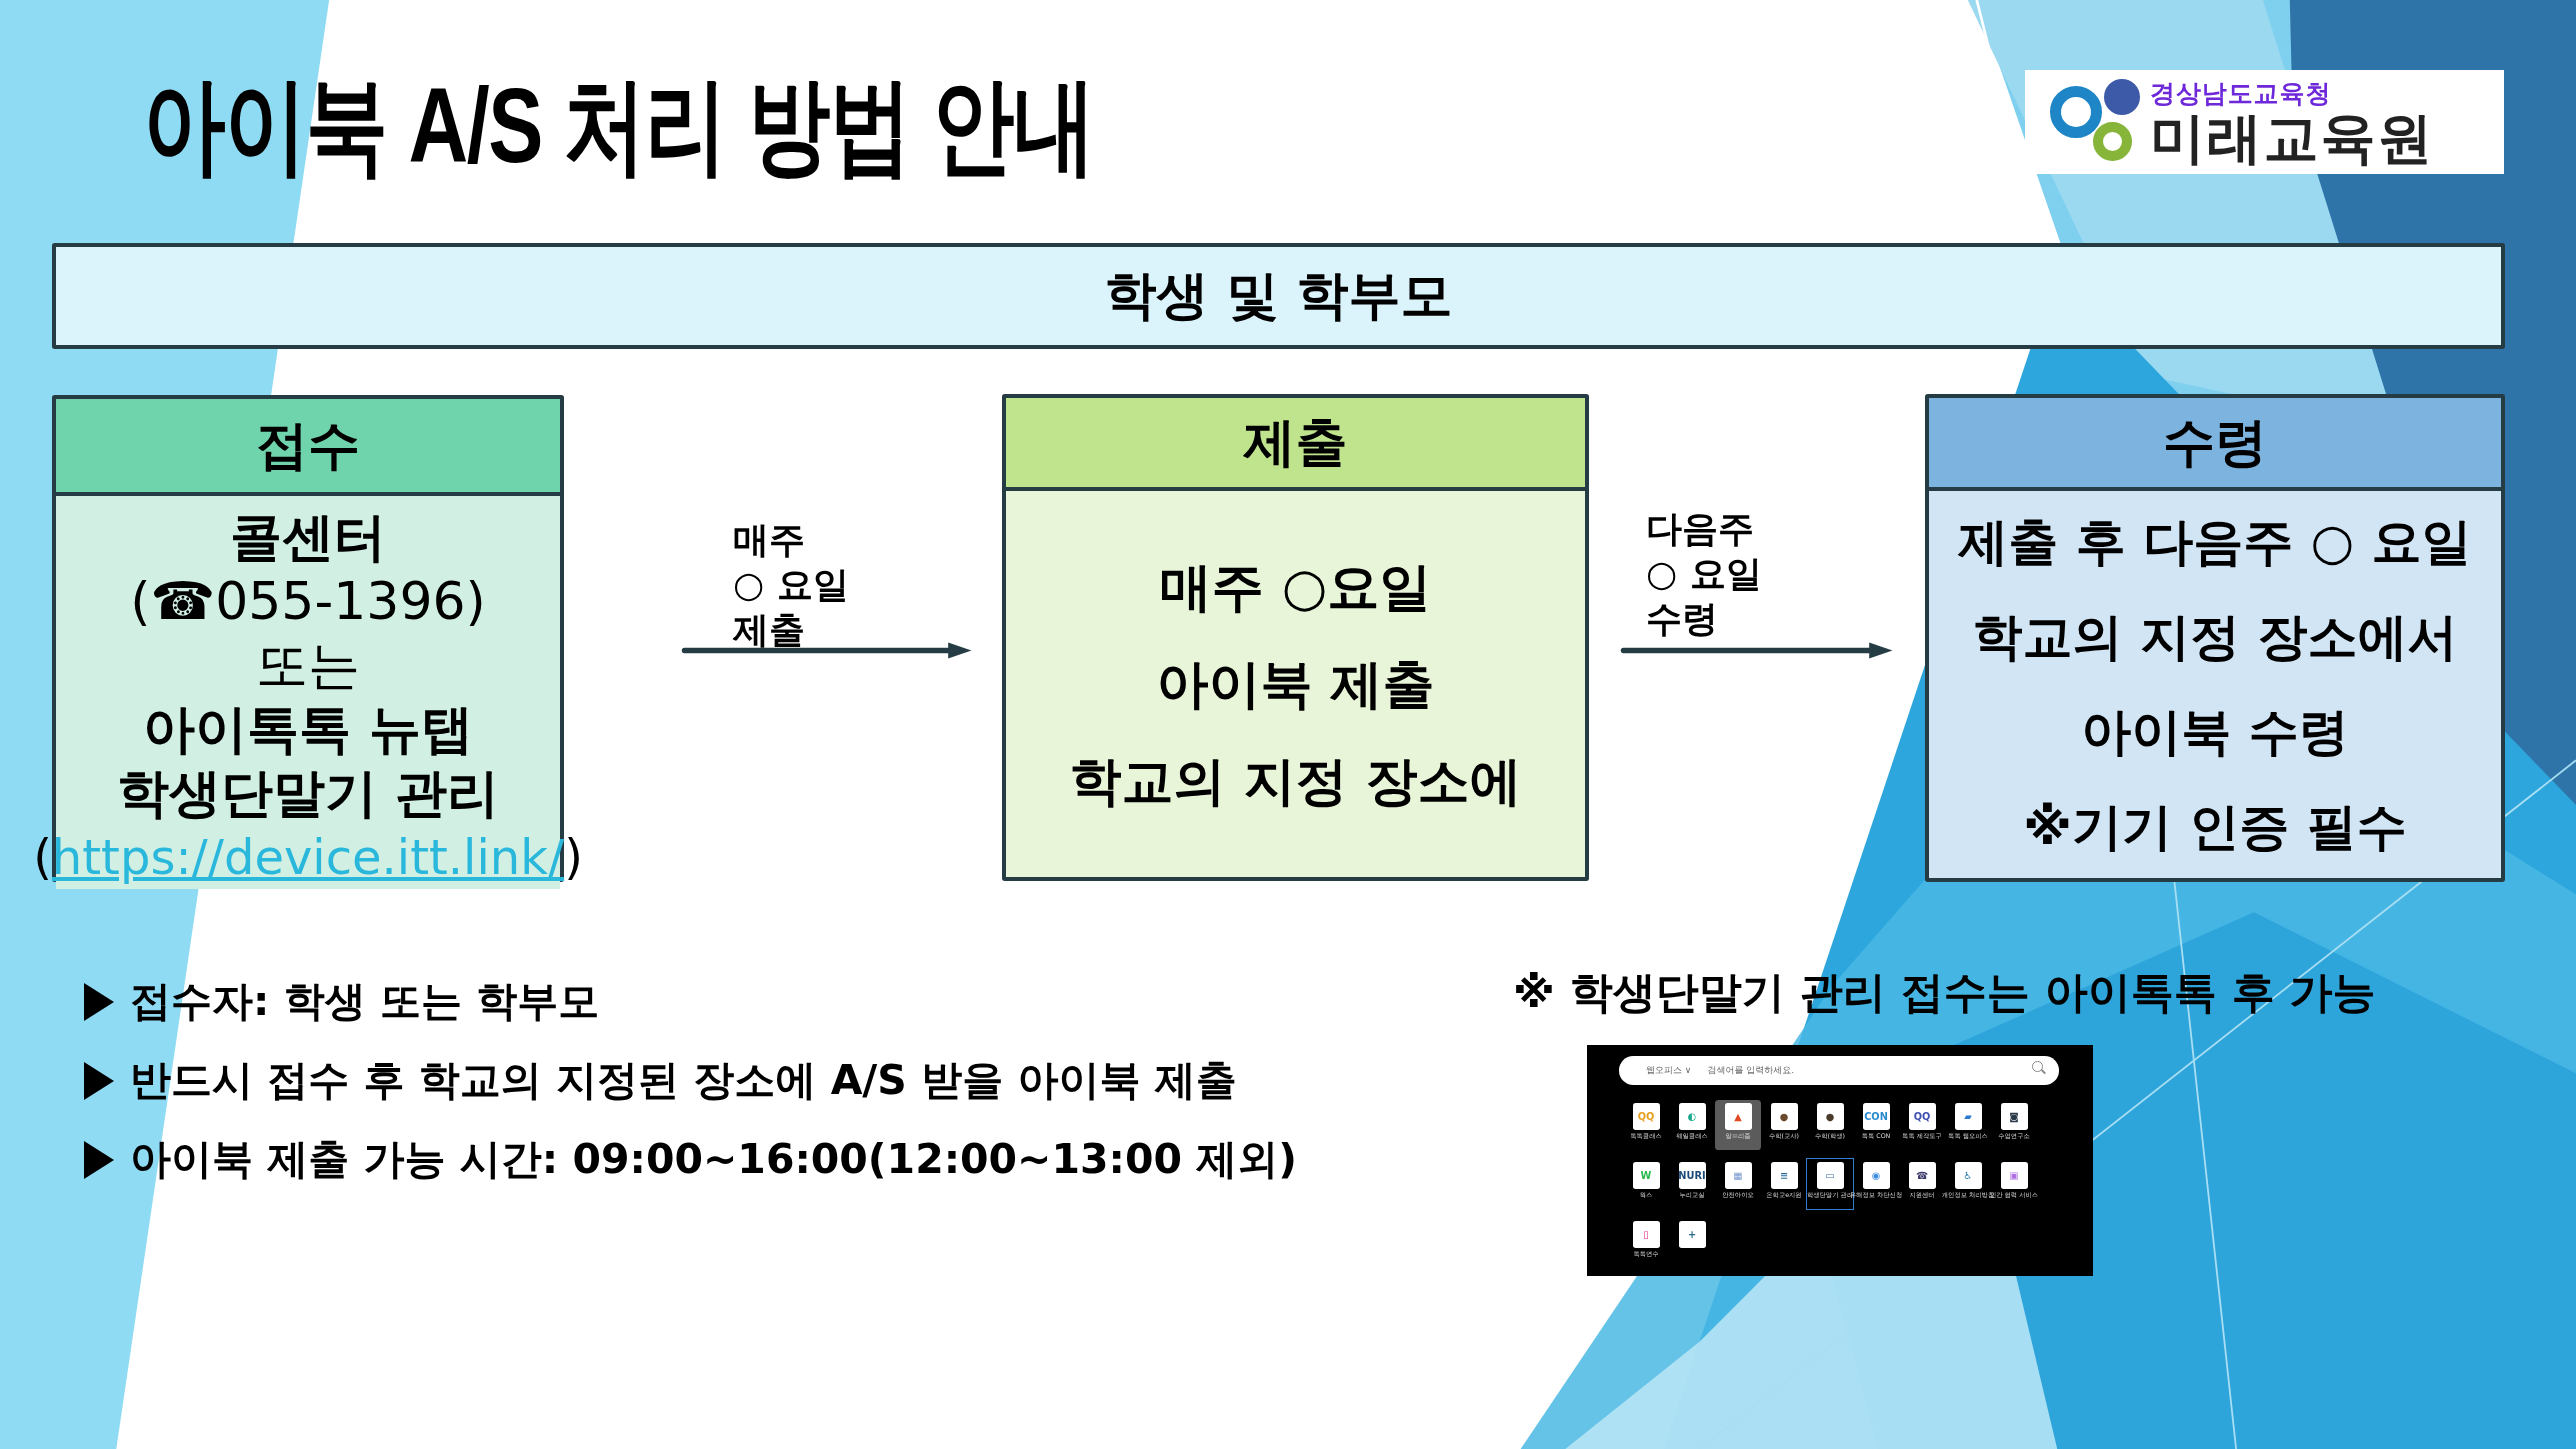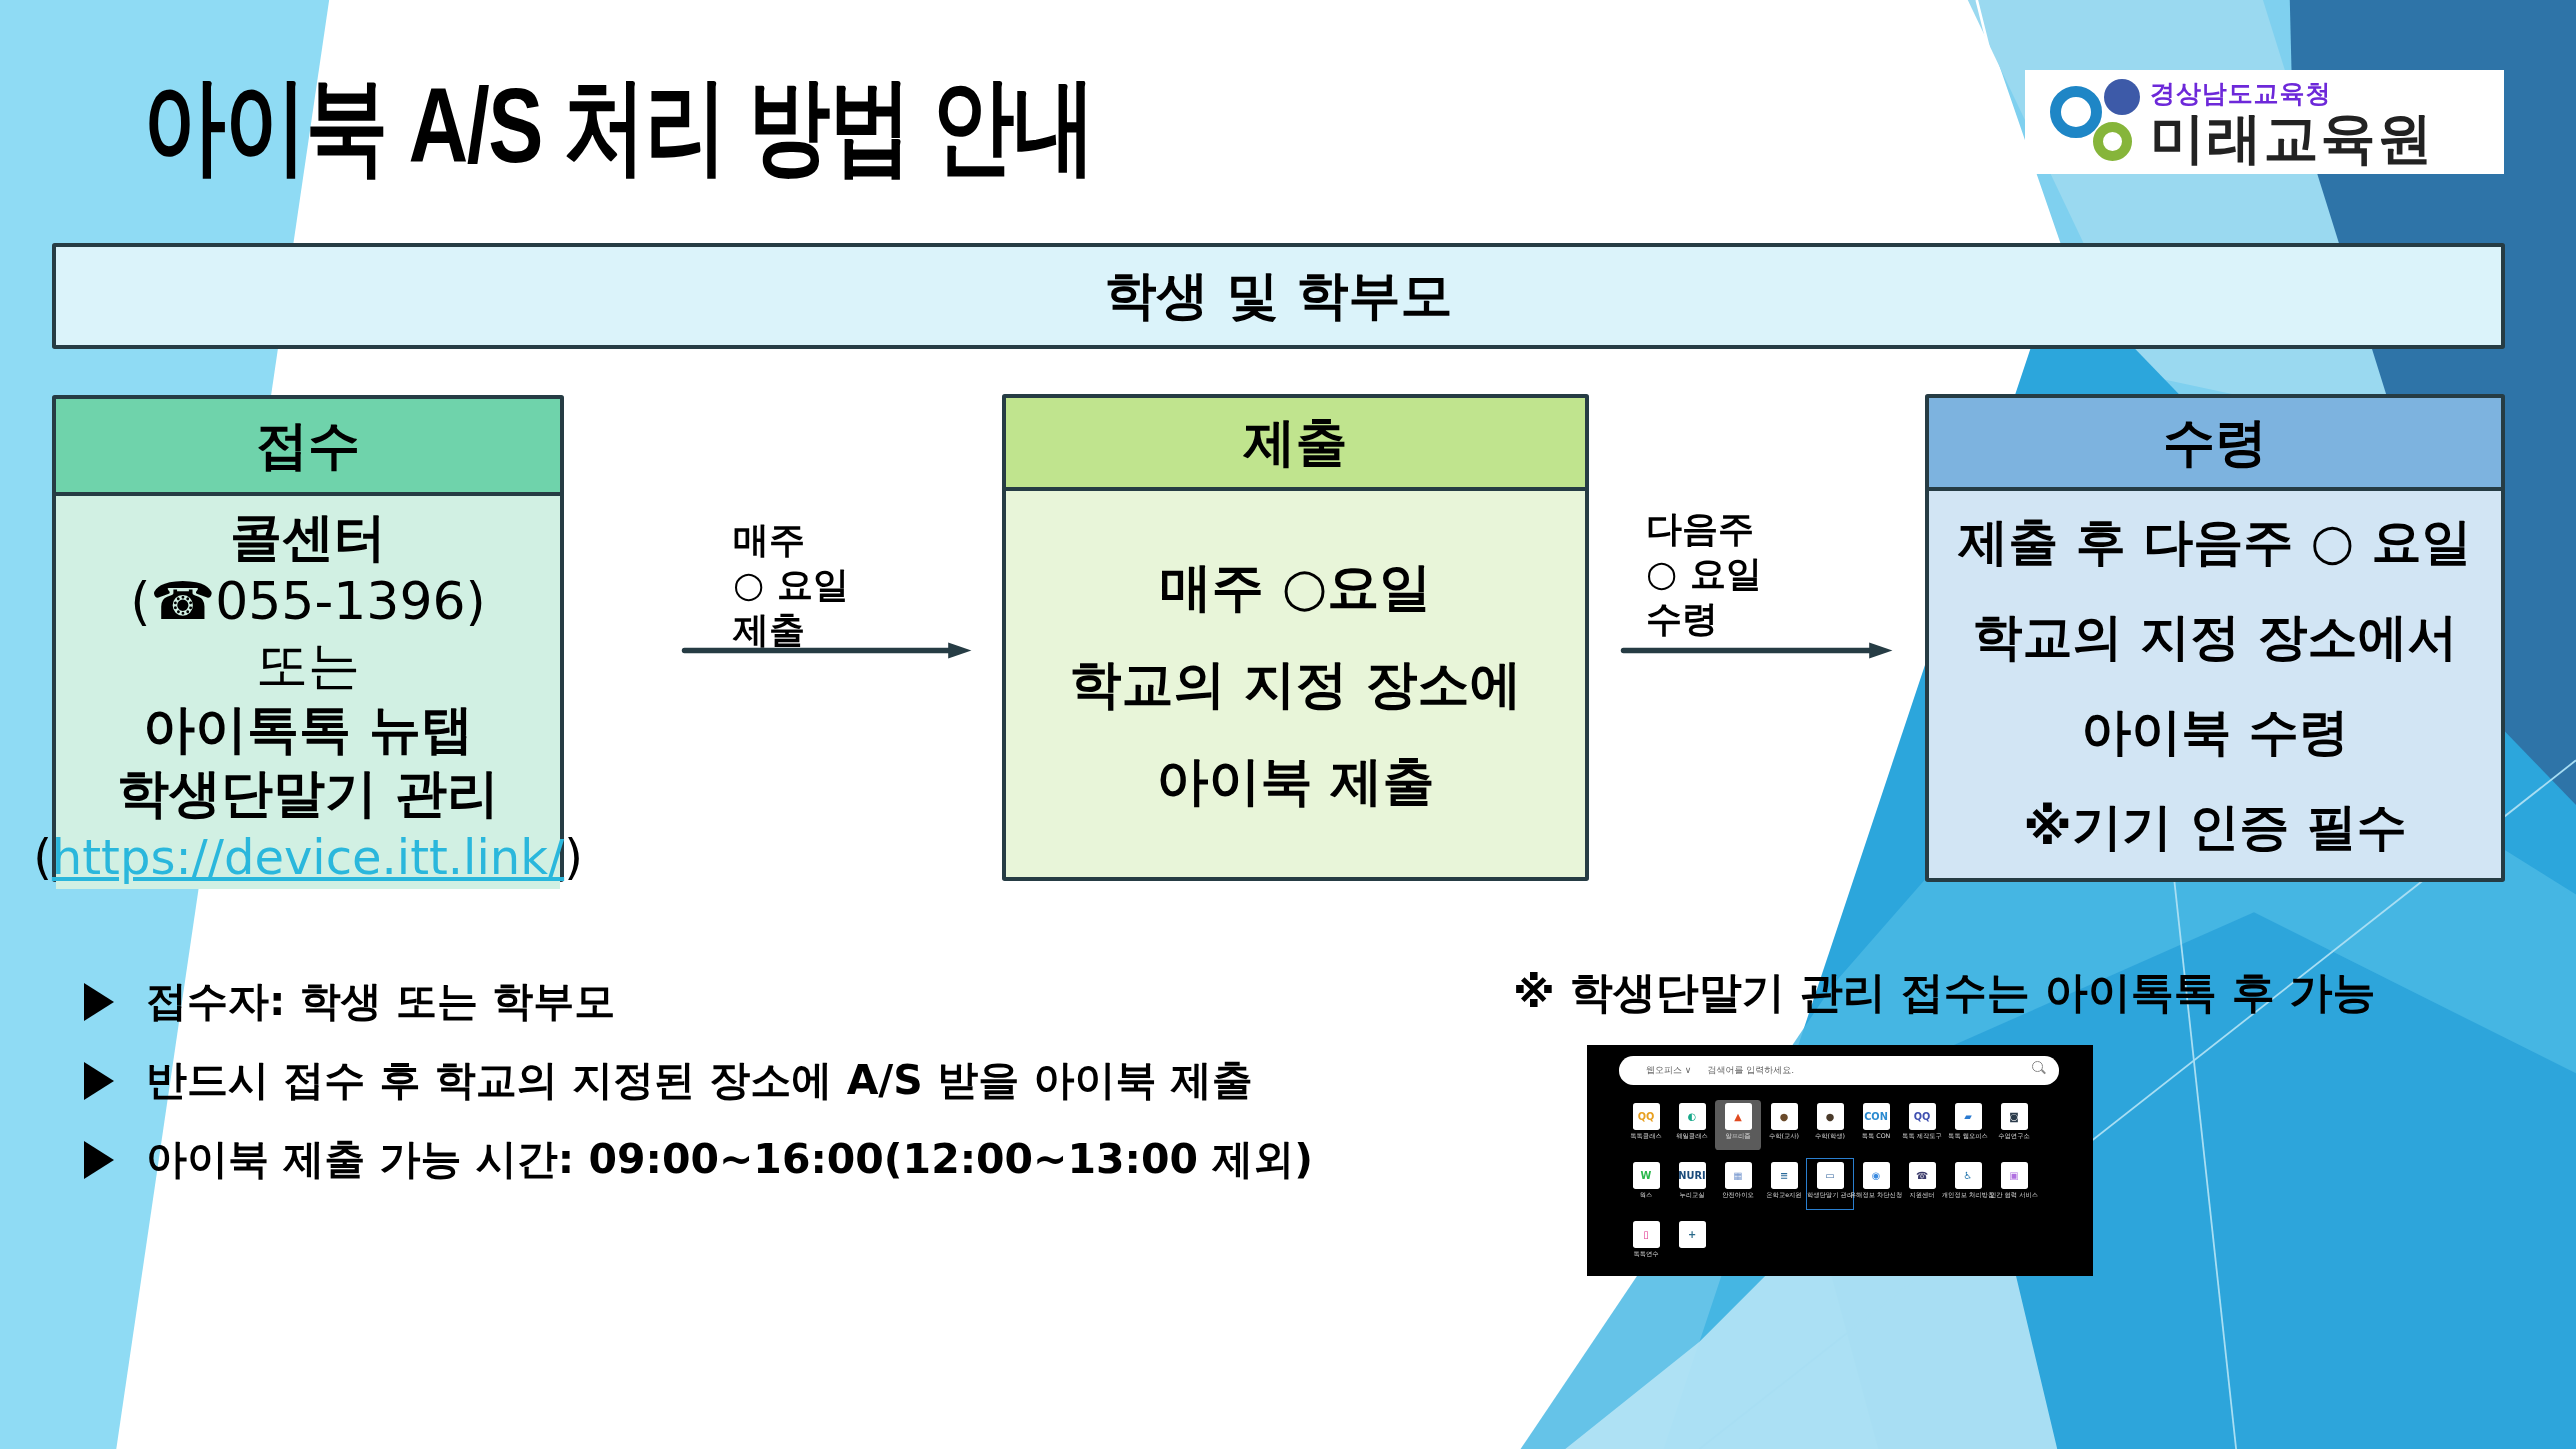--- a/index.html
+++ b/index.html
@@ -72,21 +72,21 @@
   #step-collect .line { font-size:50px; line-height:95px; font-weight:bold; }
 
   
   .arrow { position:absolute; z-index:1; }
   .arrow-label { position:absolute; text-align:left; font-size:36px; line-height:45px; font-weight:bold; }
   #arrow1-label { left:733px; top:517px; width:197px; }
   #arrow2-label { left:1646px; top:506px; width:224px; }
 
   
   #notes { left:84px; top:962px; }
-  .note { display:flex; align-items:center; height:79px; font-size:41px; font-weight:bold; white-space:nowrap;gap:16px; }
+  .note { display:flex; align-items:center; height:79px; font-size:41px; font-weight:bold; white-space:nowrap; }
   .note .tri { width:0; height:0; border-top:19.7px solid transparent; border-bottom:19.7px solid transparent; border-left:30px solid #000; margin-right:16px; }
 
   #caption { left:1513px; top:964px; font-size:43px; font-weight:bold; white-space:nowrap; }
 
   
   #shot { left:1587px; top:1045px; width:506px; height:231px; background:#000; }
   .searchbar { position:absolute; left:32px; top:10.7px; width:440px; height:29px; background:#fff; border-radius:14.3px;
     display:flex; align-items:center; font-size:9px; color:#666; }
   .searchbar .cat { margin-left:27px; margin-right:16px; }
   .searchbar .mag { position:absolute; right:16px; top:5.4px; width:10.7px; height:10.7px; border:1.8px solid #888; border-radius:50%; box-sizing:border-box; }
@@ -152,22 +152,22 @@
 </div>
 <svg class="arrow" style="left:680px;top:637px" width="295" height="27" viewBox="0 0 330 30">
   <line x1="5" y1="15" x2="305" y2="15" stroke="#263c44" stroke-width="6" stroke-linecap="round"></line>
   <polygon points="300,6 326,15 300,24" fill="#263c44"></polygon>
 </svg>
 
 <div id="step-submit" class="layer step">
   <div class="step-head">제출</div>
   <div class="step-body">
     <div class="line">매주 ○요일</div>
+    <div class="line">아이북 제출</div>
     <div class="line">학교의 지정 장소에</div>
-    <div class="line">아이북 제출</div>
   </div>
 </div>
 
 <div id="arrow2-label" class="arrow-label" style="z-index:1">
   <div>다음주</div>
   <div>○ 요일</div>
   <div>수령</div>
 </div>
 <svg class="arrow" style="left:1619px;top:637px" width="277" height="27" viewBox="0 0 310 30">
   <line x1="5" y1="15" x2="285" y2="15" stroke="#263c44" stroke-width="6" stroke-linecap="round"></line>

